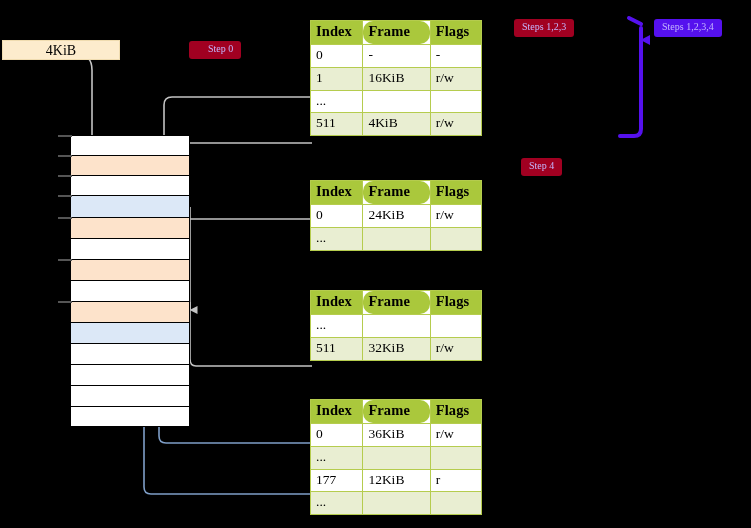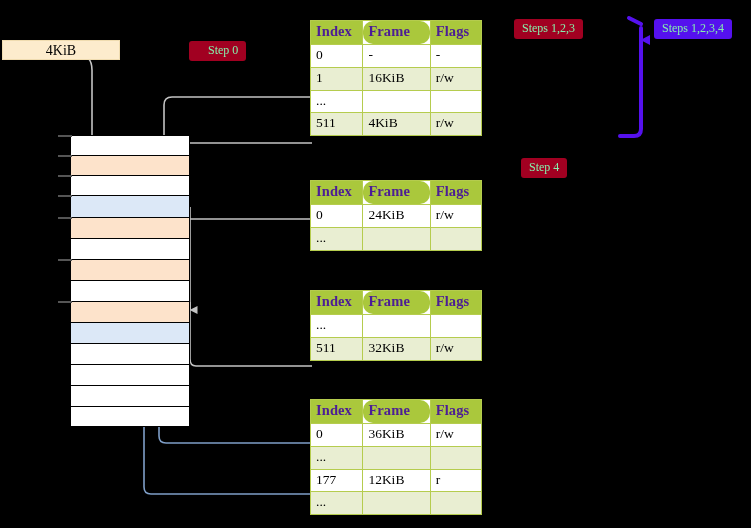--- a/index.html
+++ b/index.html
@@ -25,21 +25,21 @@
   .ptable td,.ptable th{
     border:1px solid #b5cc4e;
     padding:3px 5px 4px 5px;
     text-align:left;
     vertical-align:middle;
     height:14px;
     box-sizing:border-box;
   }
   .ptable th{
     background:#aac83c;
-    color:#4c1d95;
+    color:#000000;
     font-weight:bold;
     font-size:14.5px;
     letter-spacing:.1px;
   }
   .ptable tr.rw td{background:#ffffff;}
   .ptable tr.alt td{background:#e9eed2;}
   .ptable td.hl{background:#fcf8a0;}
   .c-index{width:57px;}
   .c-frame{width:80px;border-radius:10px;}
   .c-flags{width:57px;margin-top:44px;}
@@ -52,22 +52,22 @@
     color:#000;
     font-size:14px;
     text-align:center;
     line-height:1.0;
     box-sizing:border-box;
   }
 
   
   .badge{
     position:absolute;
-    color:#86efac;
-    font-size:12px;
+    color:#c4b5fd;
+    font-size:10px;
     padding:3px 8px 4px 8px;
     border-radius:3px;
     white-space:nowrap;
     line-height:1.05;
     box-sizing:border-box;
   }
   .badge.red{background:#a10021;}
   .badge.blue{background:#5511ee;}
 
   

